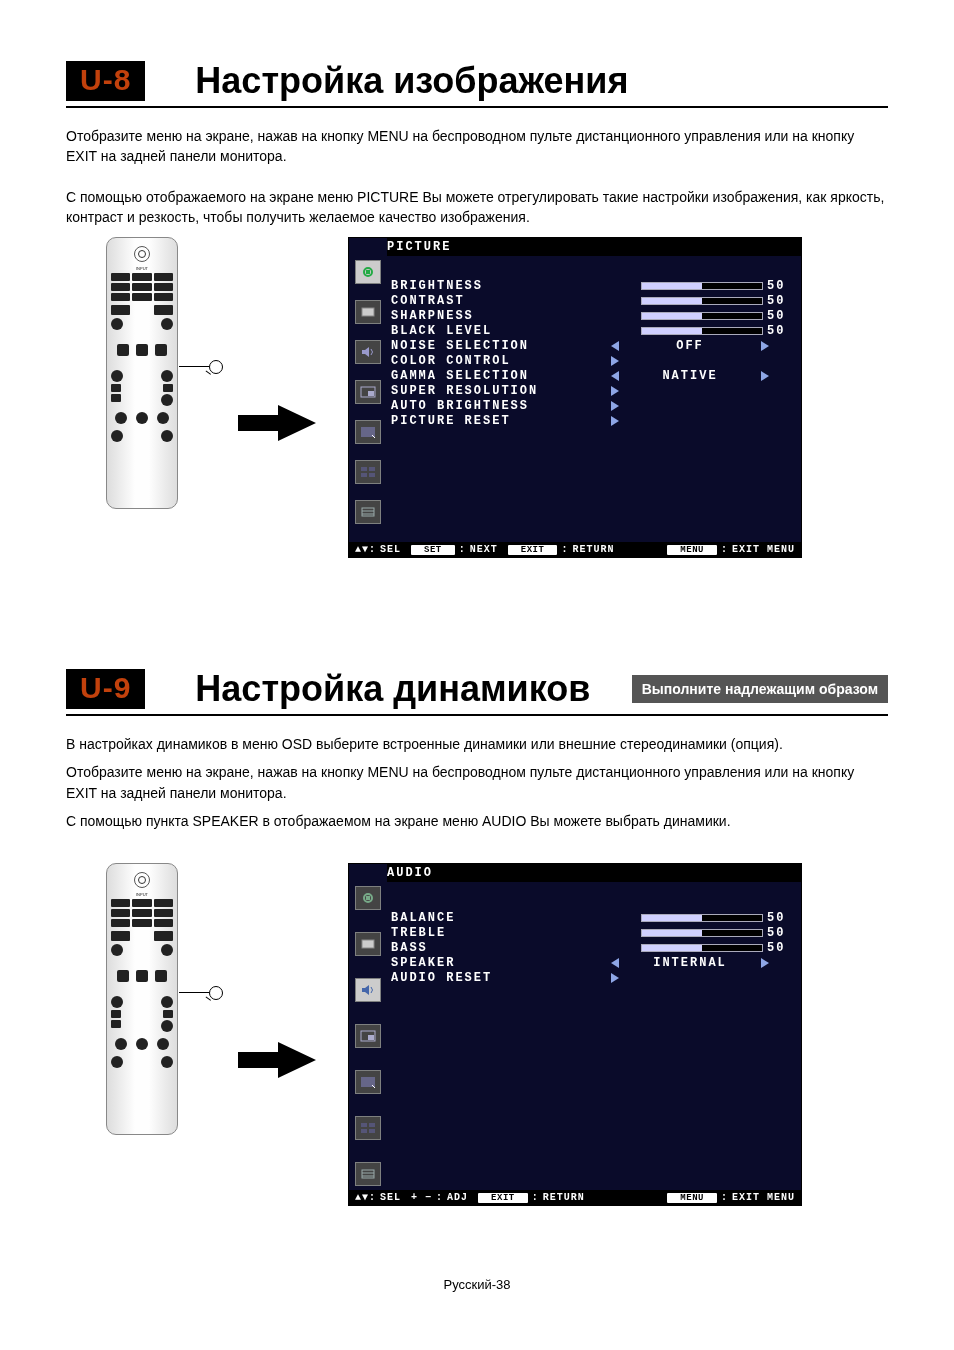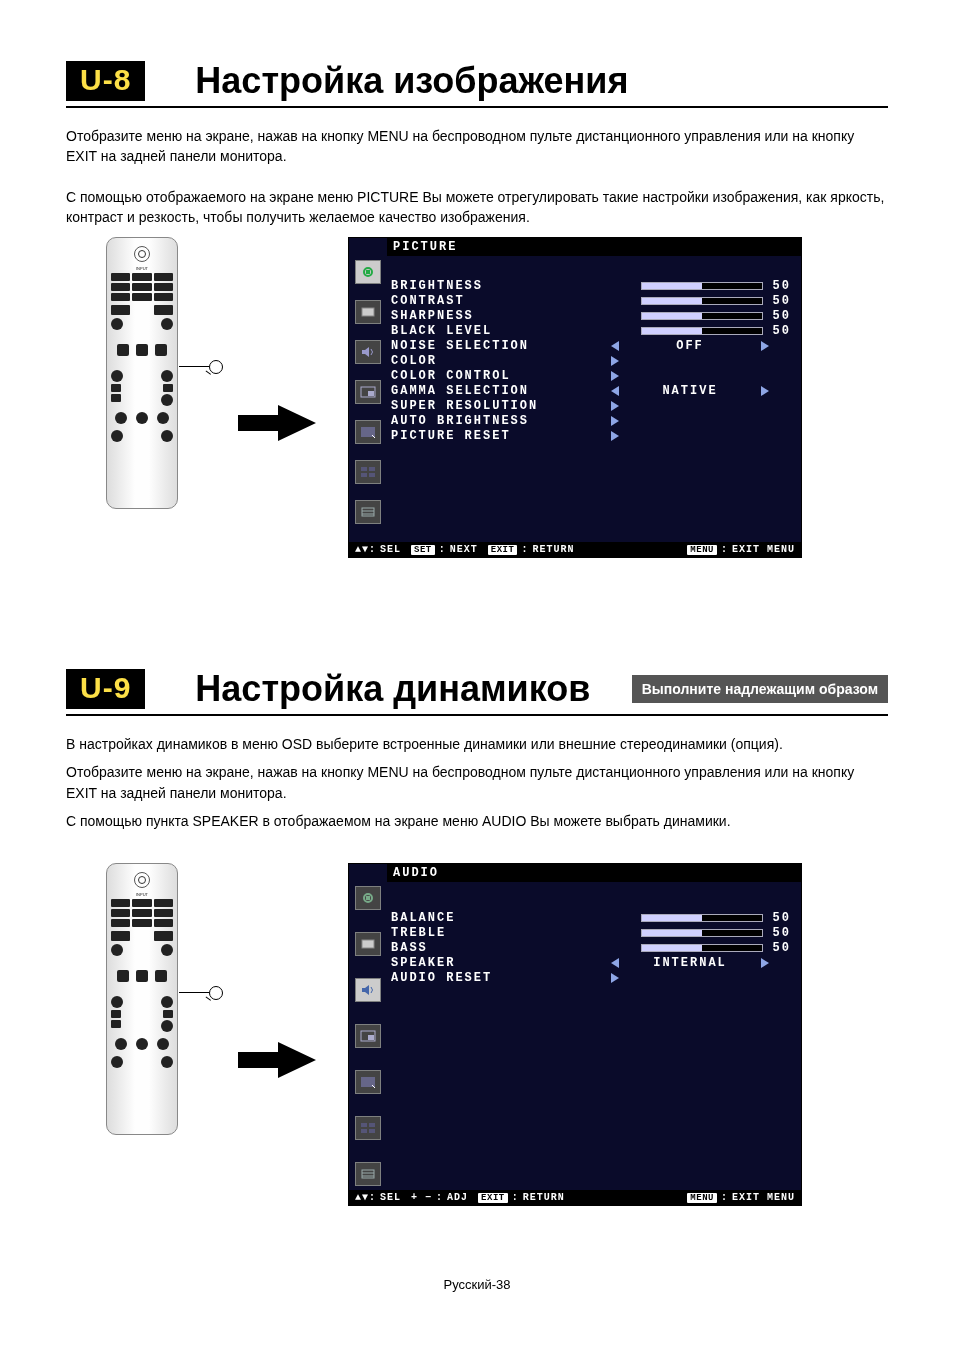--- a/index.html
+++ b/index.html
@@ -19,21 +19,21 @@
   }
   .section-header {
     display: flex;
     align-items: center;
     border-bottom: 2px solid #000;
     padding-bottom: 4px;
     margin-bottom: 18px;
   }
   .section-tag {
     background: #000;
-    color: #fde047;
+    color: #c2410c;
     font-weight: bold;
     font-size: 30px;
     padding: 2px 14px 4px 14px;
     margin-right: 18px;
     letter-spacing: 1px;
   }
   .section-title {
     font-size: 36px;
     font-weight: bold;
     margin-left: 32px;
@@ -129,21 +129,21 @@
     color: #fff;
     position: relative;
     box-sizing: border-box;
   }
   .osd-title {
     background: #000;
     color: #fff;
     font-size: 12px;
     font-weight: bold;
     letter-spacing: 2px;
-    padding: 2px 6px;
+    padding: 2px 0;
     margin-left: 38px;
   }
   .osd-body {
     display: flex;
   }
   .osd-icons {
     width: 38px;
     padding: 4px 0;
     display: flex;
     flex-direction: column;
@@ -172,41 +172,41 @@
   .osd-line { display: flex; align-items: center; height: 15px; }
   .osd-label { width: 160px; white-space: nowrap; }
   .osd-bar {
     flex: 0 0 120px; height: 6px; border: 1px solid #aab; position: relative;
     background: #000; margin: 0 4px;
   }
   .osd-bar::after {
     content: ""; position: absolute; left: 0; top: 0; bottom: 0;
     width: 50%; background: #d0d0ff;
   }
-  .osd-val { width: 24px; text-align: right; }
+  .osd-val { width: 24px; text-align: left; }
   .osd-value-txt { flex: 1; text-align: center; letter-spacing: 2px; }
   .tri-l, .tri-r {
     width: 0; height: 0; border-top: 5px solid transparent; border-bottom: 5px solid transparent;
   }
   .tri-l { border-right: 8px solid #8ea6e6; }
   .tri-r { border-left: 8px solid #8ea6e6; }
 
   .osd-footer {
     display: flex;
     align-items: center;
     background: #000;
     font-size: 10px;
     letter-spacing: 1px;
     font-weight: bold;
     padding: 2px 6px;
     gap: 10px;
   }
   .osd-footer .f-grp { display: flex; align-items: center; gap: 4px; }
   .f-key {
-    background: #fff; color: #000; padding: 0 3px; border-radius: 1px;
+    background: #fff; color: #000; padding: 0 13px; border-radius: 1px;
     font-size: 9px; letter-spacing: .5px;
   }
   .f-sym { font-size: 10px; }
   .f-spacer { flex: 1; }
 
   .page-footer {
     position: absolute;
     bottom: 58px;
     left: 0; right: 0;
     text-align: center;
@@ -372,25 +372,20 @@
               <span class="osd-bar"></span>
               <span class="osd-val">50</span>
             </div>
             <div class="osd-line">
               <span class="osd-label">NOISE SELECTION</span>
               <span style="flex: 0 0 60px;"></span>
               <span class="tri-l"></span>
               <span class="osd-value-txt">OFF</span>
               <span class="tri-r"></span>
               <span style="flex: 0 0 22px;"></span>
-            </div>
-            <div class="osd-line">
-              <span class="osd-label">COLOR</span>
-              <span style="flex: 0 0 60px;"></span>
-              <span class="tri-r"></span>
             </div>
             <div class="osd-line">
               <span class="osd-label">COLOR CONTROL</span>
               <span style="flex: 0 0 60px;"></span>
               <span class="tri-r"></span>
             </div>
             <div class="osd-line">
               <span class="osd-label">GAMMA SELECTION</span>
               <span style="flex: 0 0 60px;"></span>
               <span class="tri-l"></span>

